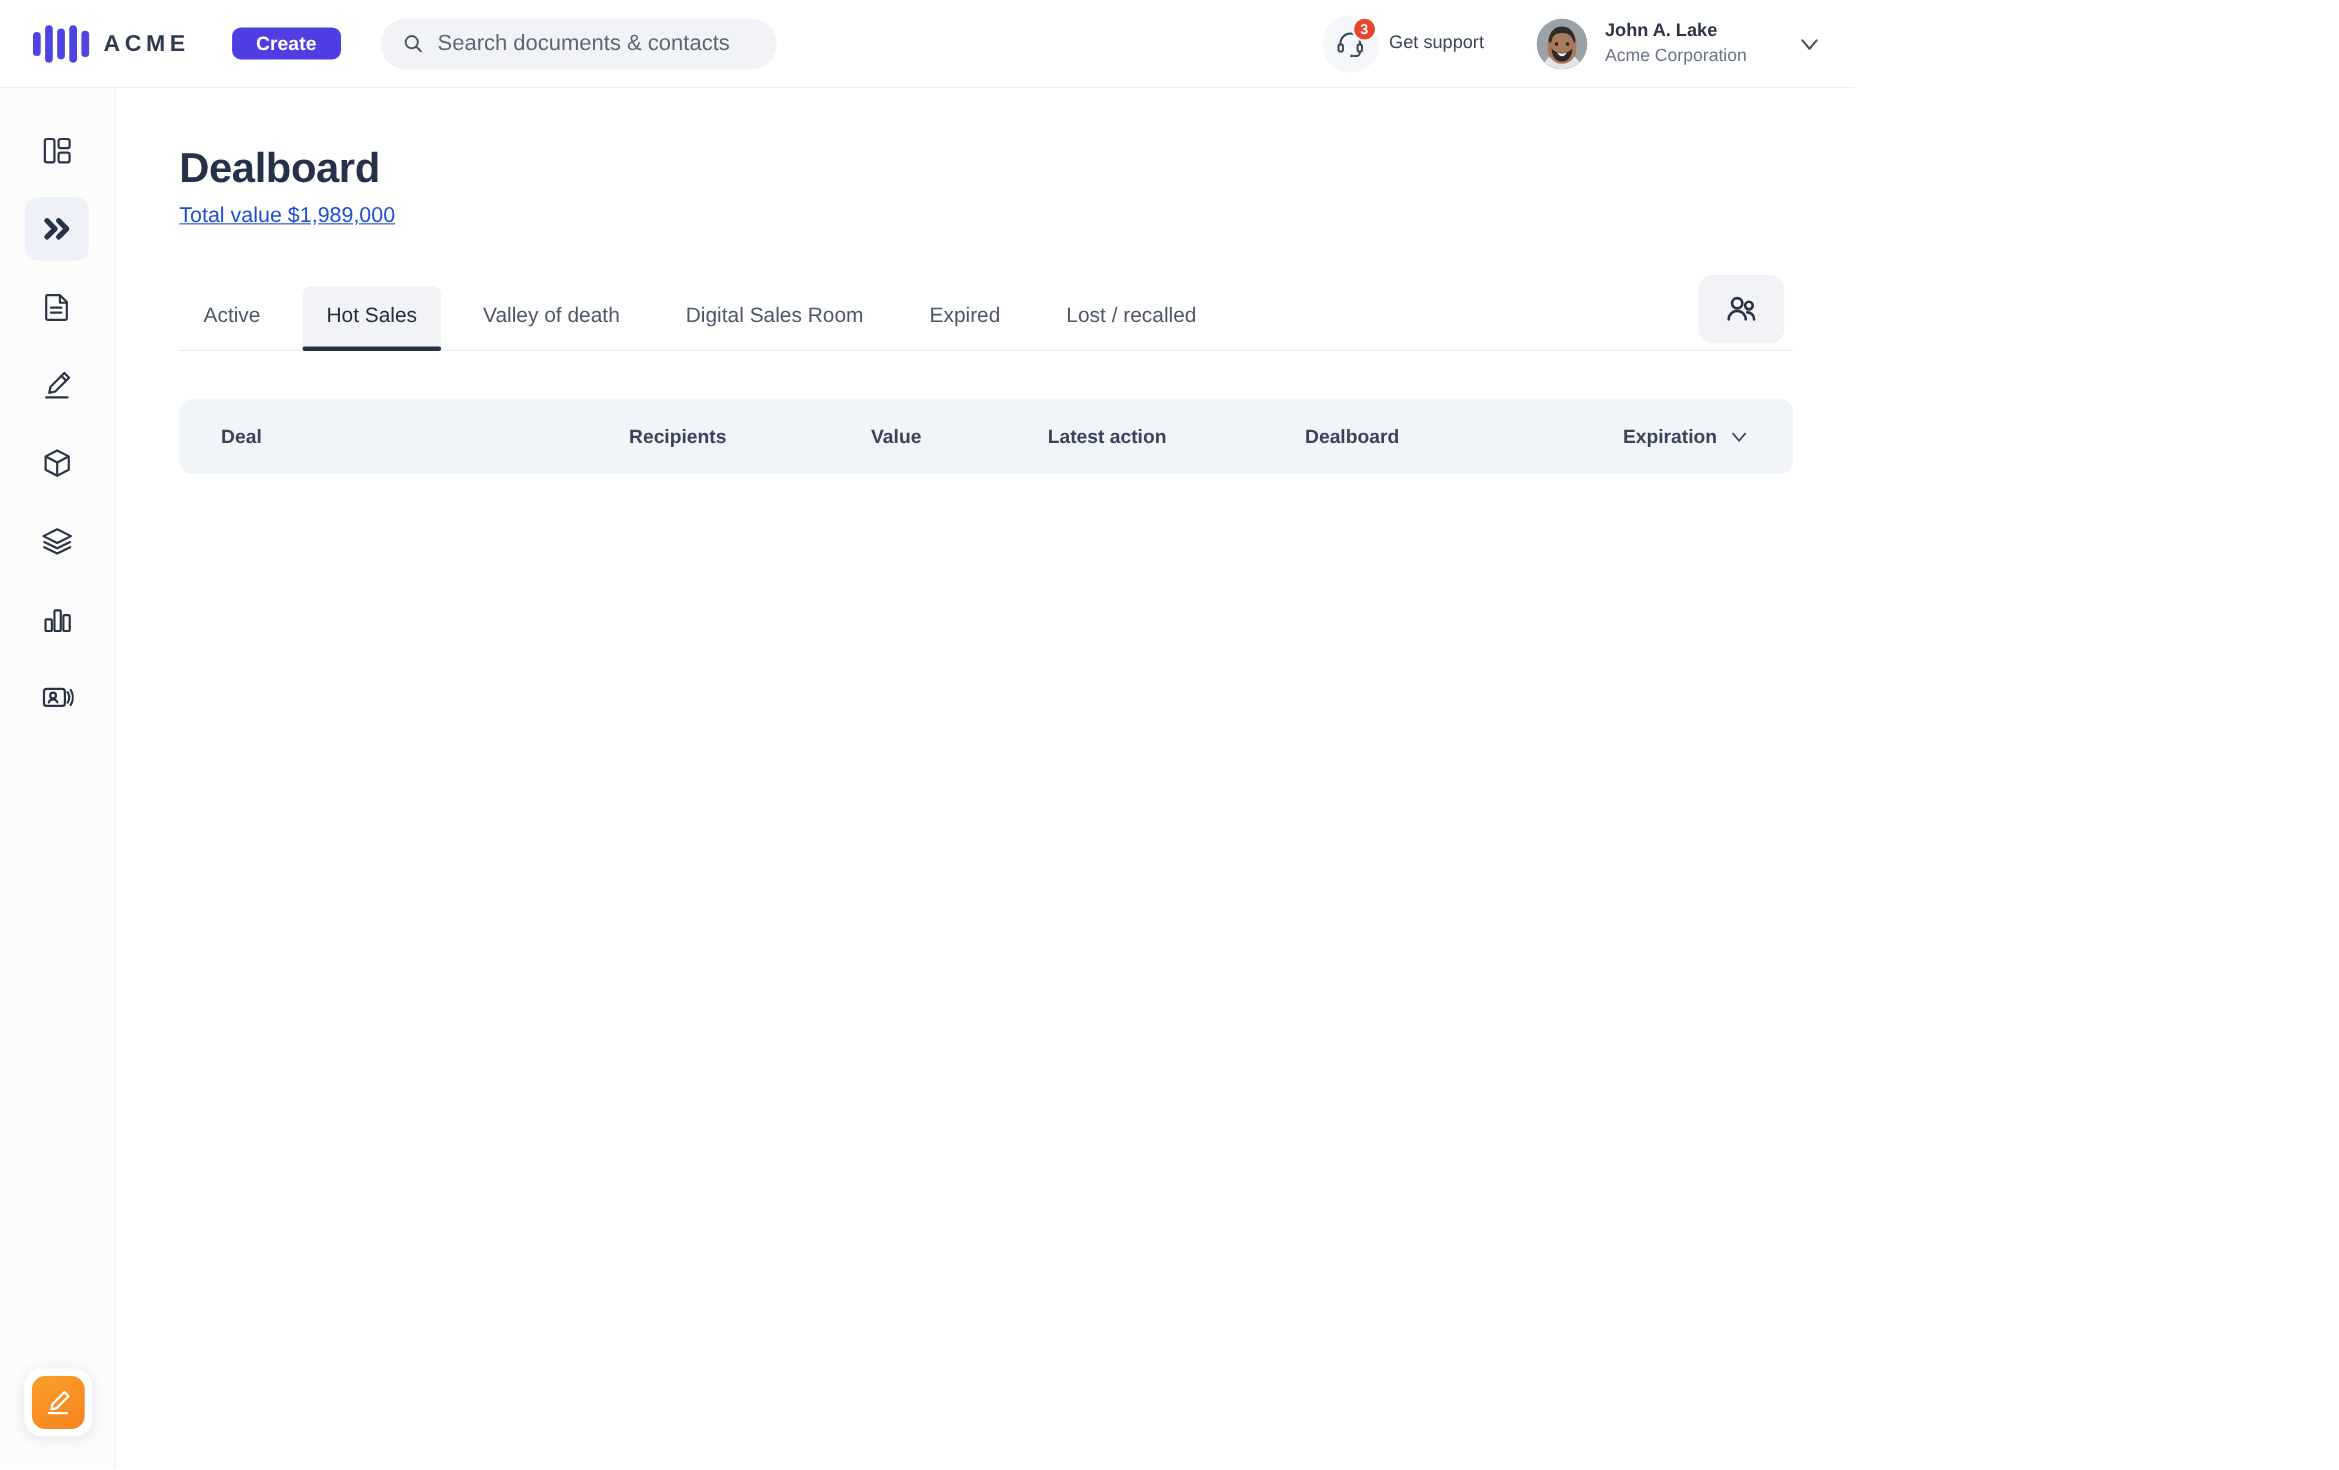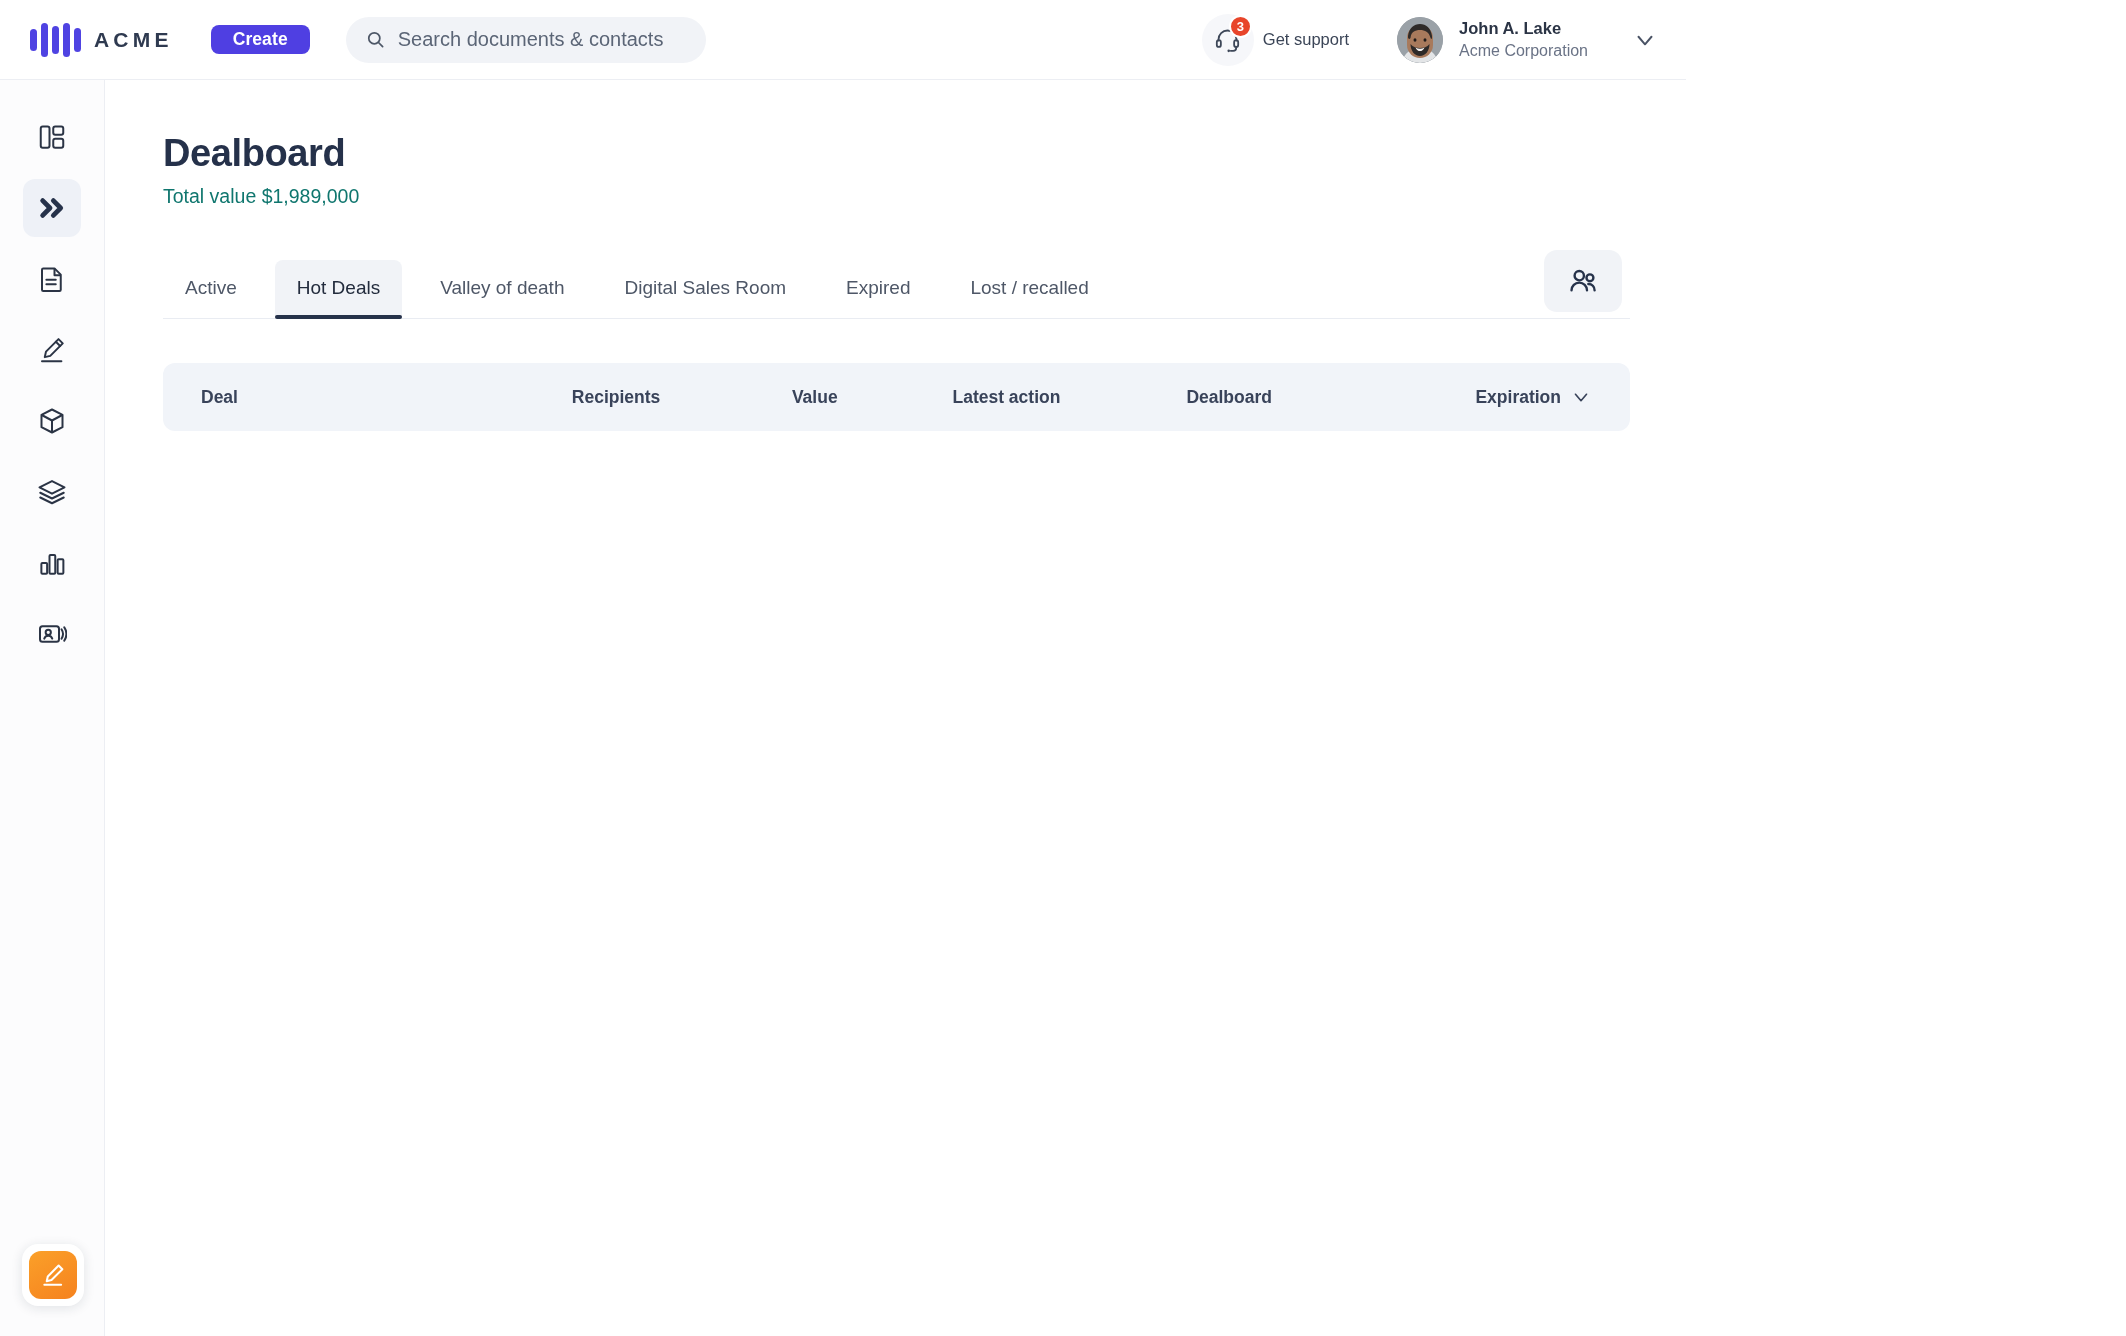--- a/index.html
+++ b/index.html
@@ -253,21 +253,22 @@
 
   .page-title {
     font-size: 38px;
     font-weight: 700;
     color: #25314a;
     letter-spacing: -0.4px;
   }
   .page-subtitle {
     margin-top: 10px;
     font-size: 19.5px;
-    color: #0f766e;
+    color: #1d4ed8;
+    text-decoration: underline;
   }
 
   
   .tabs-row {
     margin-top: 42px;
     display: flex;
     align-items: flex-end;
     border-bottom: 1px solid #e9ecf2;
     position: relative;
     padding-right: 8px;
@@ -527,21 +528,21 @@
     </nav>
 
     <main class="main">
 
       <h1 class="page-title">Dealboard</h1>
       <div class="page-subtitle">Total value $1,989,000</div>
 
       <div class="tabs-row">
         <div class="tabs">
           <button class="tab">Active</button>
-          <button class="tab active">Hot Deals</button>
+          <button class="tab active">Hot Sales</button>
           <button class="tab">Valley of death</button>
           <button class="tab">Digital Sales Room</button>
           <button class="tab">Expired</button>
           <button class="tab">Lost / recalled</button>
         </div>
         <div class="tabs-spacer"></div>
         <button class="team-btn">
           <span>
             <svg class="ic" width="32" height="32" viewBox="0 0 24 24" fill="none" stroke="#26324a" stroke-width="1.8" stroke-linecap="round" stroke-linejoin="round">
               <circle cx="9.2" cy="8" r="3.5"></circle>

